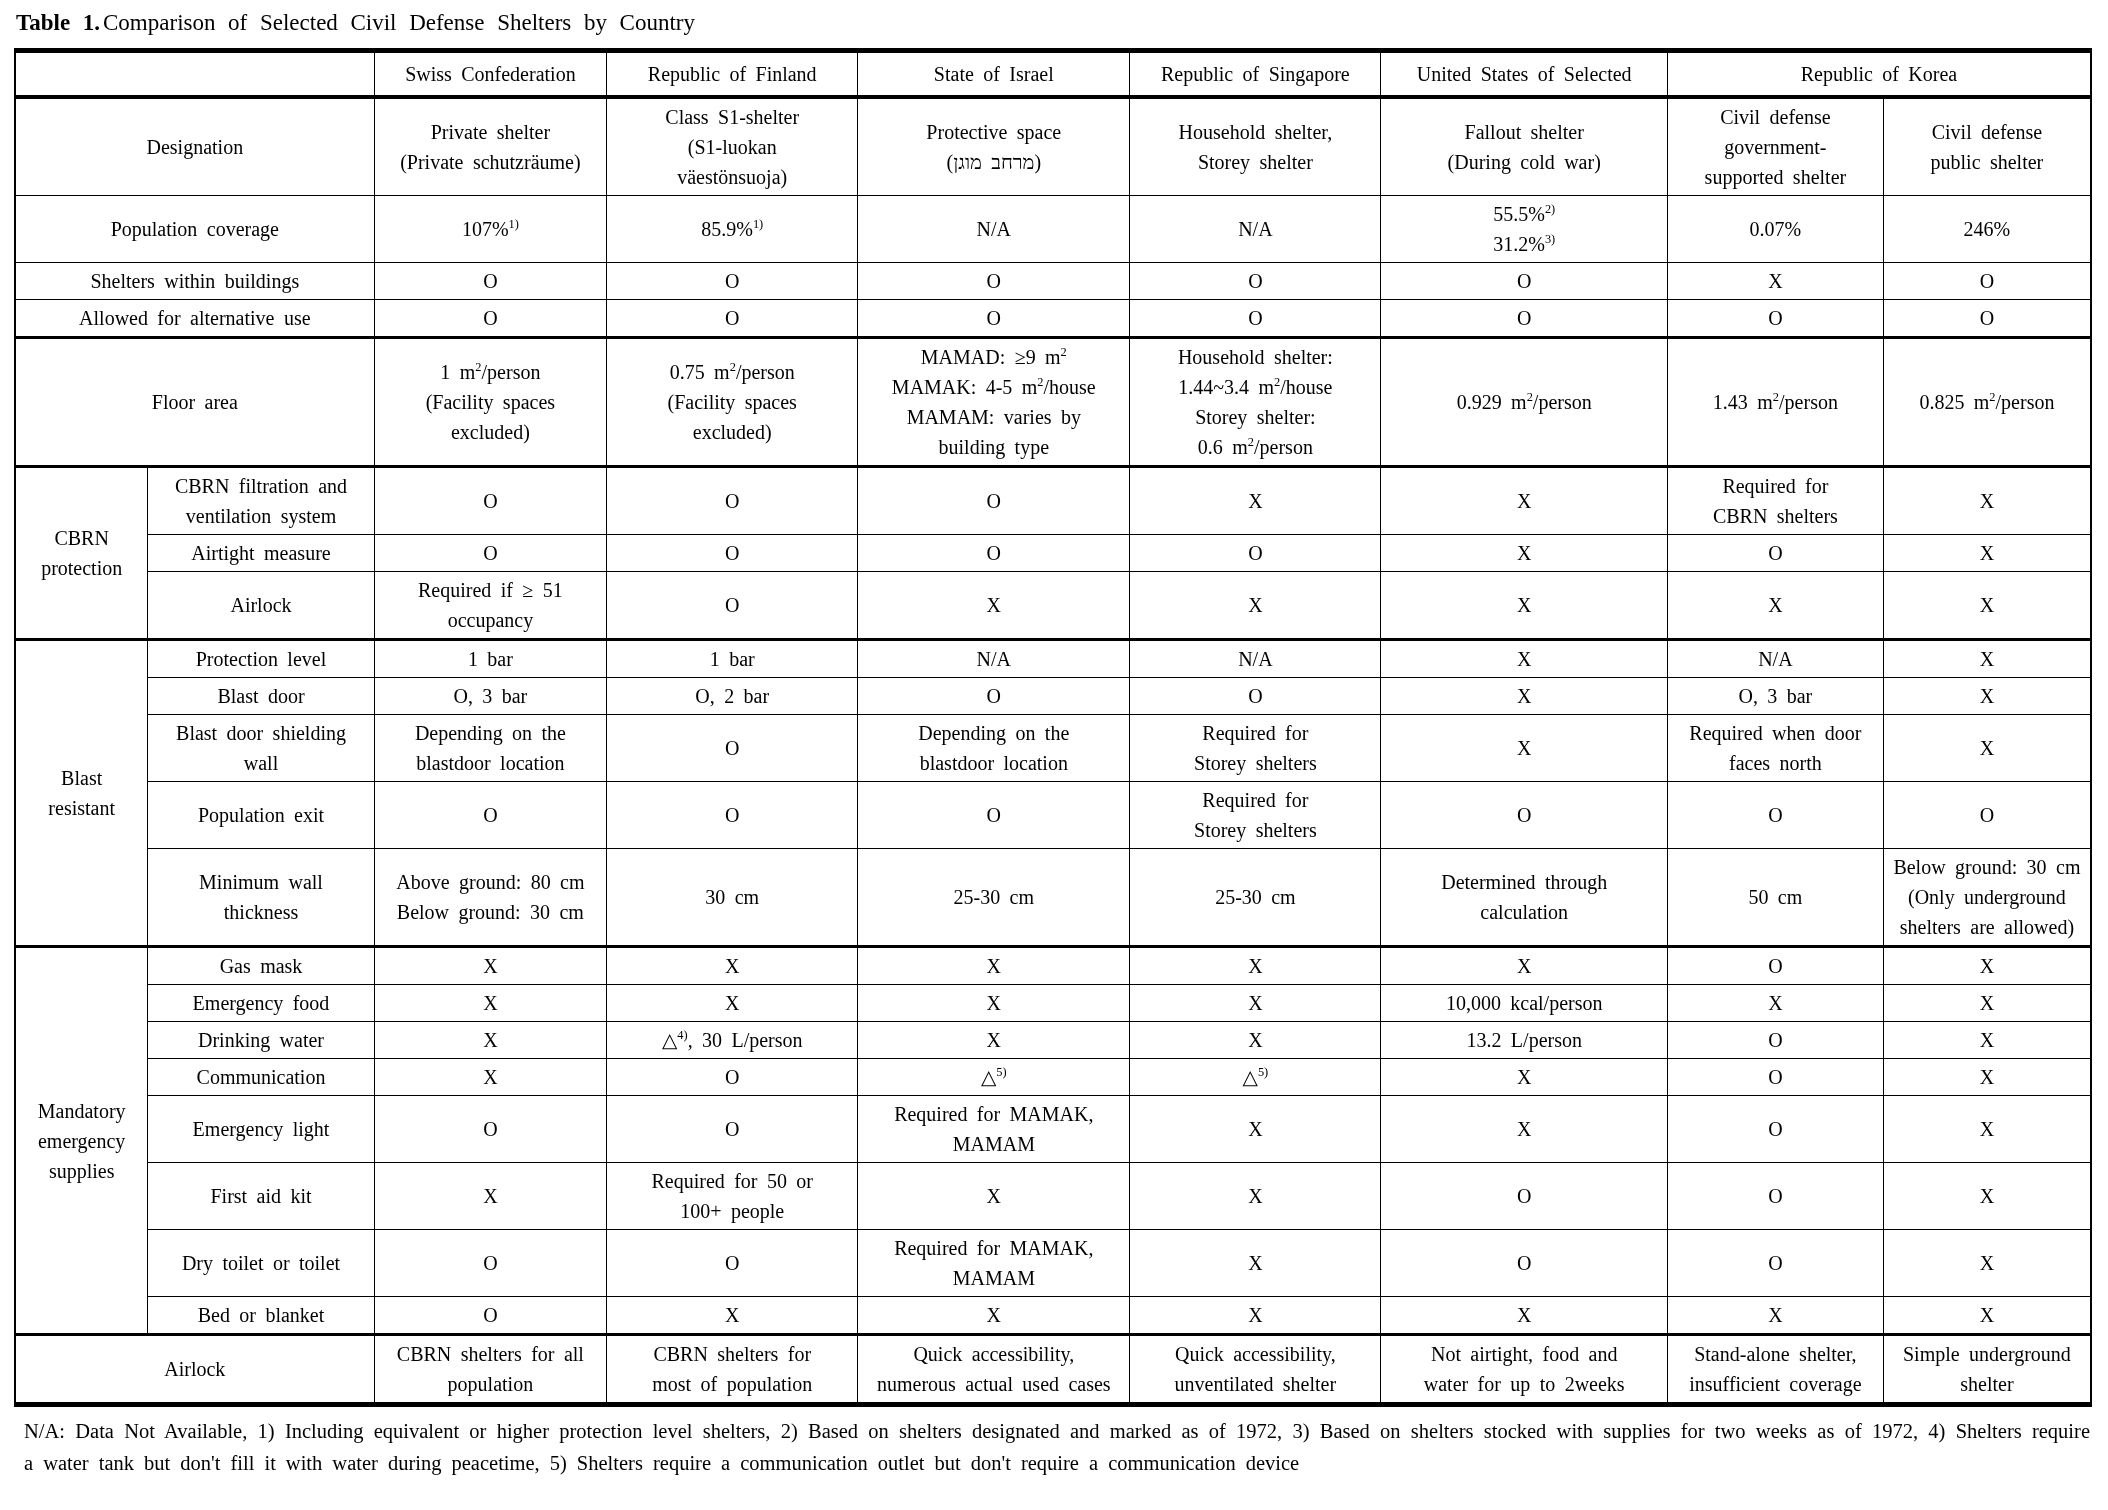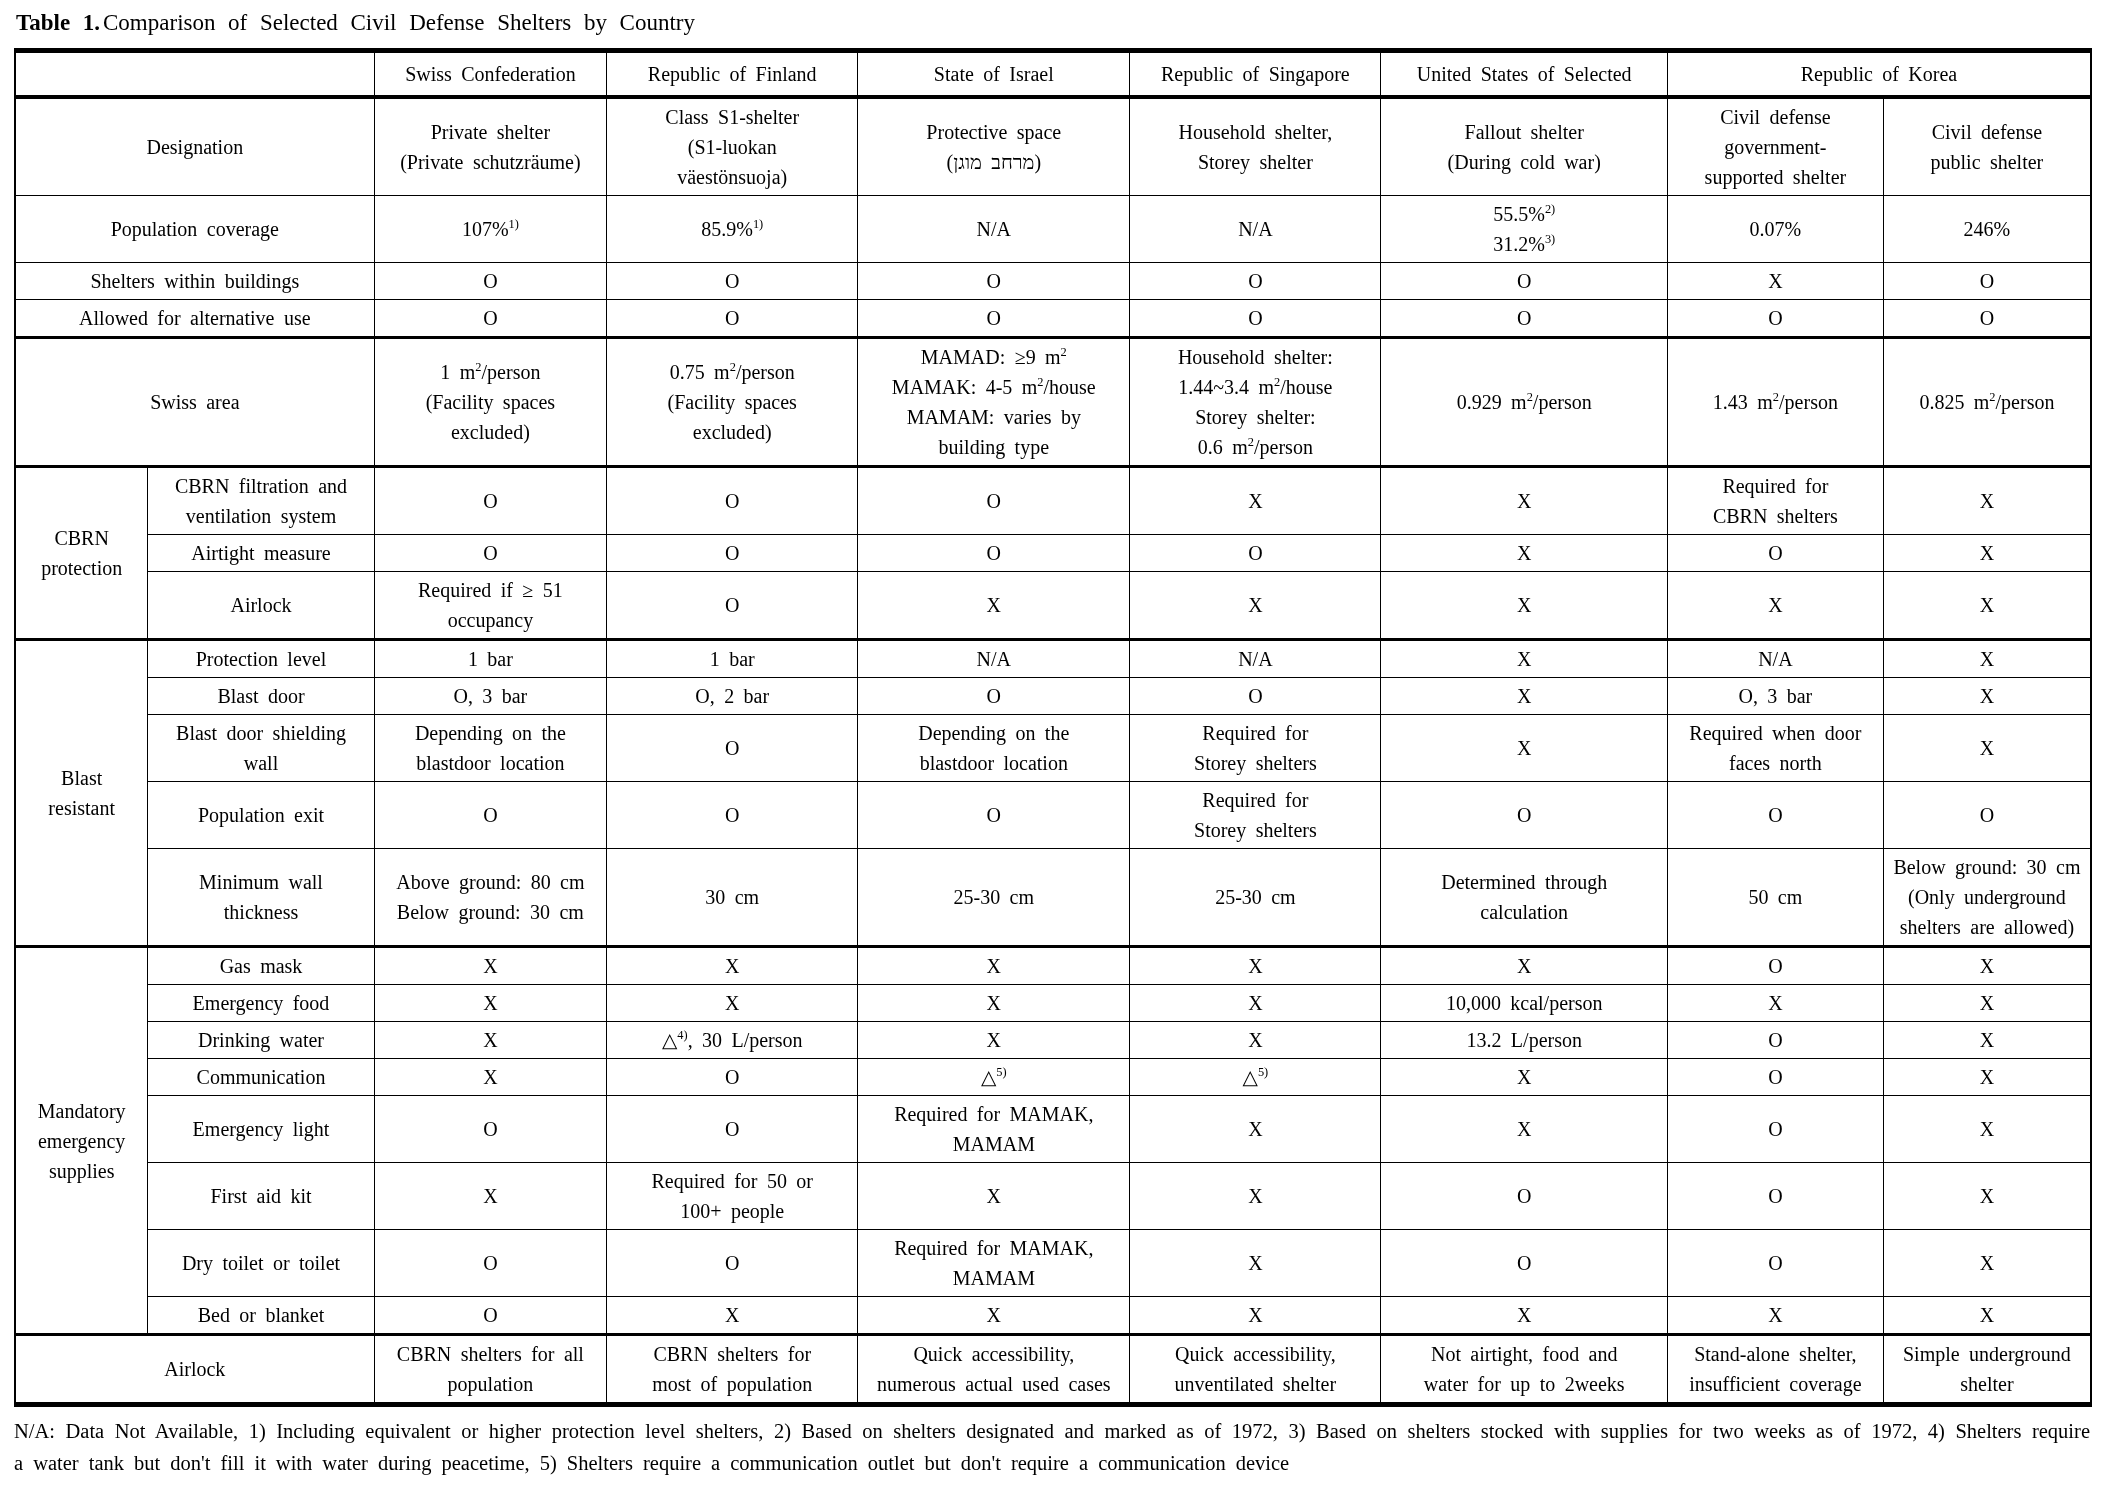--- a/index.html
+++ b/index.html
@@ -20,21 +20,21 @@
   th, td {
     border: 1px solid #000; font-weight: normal;
     text-align: center; vertical-align: middle;
     padding: 3px 4px; line-height: 1.5; overflow: hidden;
   }
   thead th { border-bottom: 4px solid #000; height: 36px; }
   tr.section-start th, tr.section-start td { border-top: 3px solid #000; }
   sup { font-size: 0.62em; vertical-align: super; line-height: 0; }
   .footnote {
     font-size: 20.5px; line-height: 1.55; text-align: justify;
-    margin: 9px 2px 0 0; word-spacing: 0.24em;
+    margin: 9px 2px 0 10px; word-spacing: 0.24em;
   }
 </style>
 </head>
 <body>
 
 <div class="caption">
   <span class="caption-label">Table 1.</span><span class="caption-text">Comparison of Selected Civil Defense Shelters by Country</span>
 </div>
 
 <table class="shelter-table">
@@ -95,21 +95,21 @@
         <th colspan="2">Allowed for alternative use</th>
         <td>O</td>
         <td>O</td>
         <td>O</td>
         <td>O</td>
         <td>O</td>
         <td>O</td>
         <td>O</td>
       </tr>
       <tr class="section-start">
-        <th colspan="2">Swiss area</th>
+        <th colspan="2">Floor area</th>
         <td>1 m<sup>2</sup>/person<br>(Facility spaces<br>excluded)</td>
         <td>0.75 m<sup>2</sup>/person<br>(Facility spaces<br>excluded)</td>
         <td>MAMAD: ≥9 m<sup>2</sup><br>MAMAK: 4-5 m<sup>2</sup>/house<br>MAMAM: varies by<br>building type</td>
         <td>Household shelter:<br>1.44~3.4 m<sup>2</sup>/house<br>Storey shelter:<br>0.6 m<sup>2</sup>/person</td>
         <td>0.929 m<sup>2</sup>/person</td>
         <td>1.43 m<sup>2</sup>/person</td>
         <td>0.825 m<sup>2</sup>/person</td>
       </tr>
       <tr class="section-start">
         <th rowspan="3">CBRN<br>protection</th>

